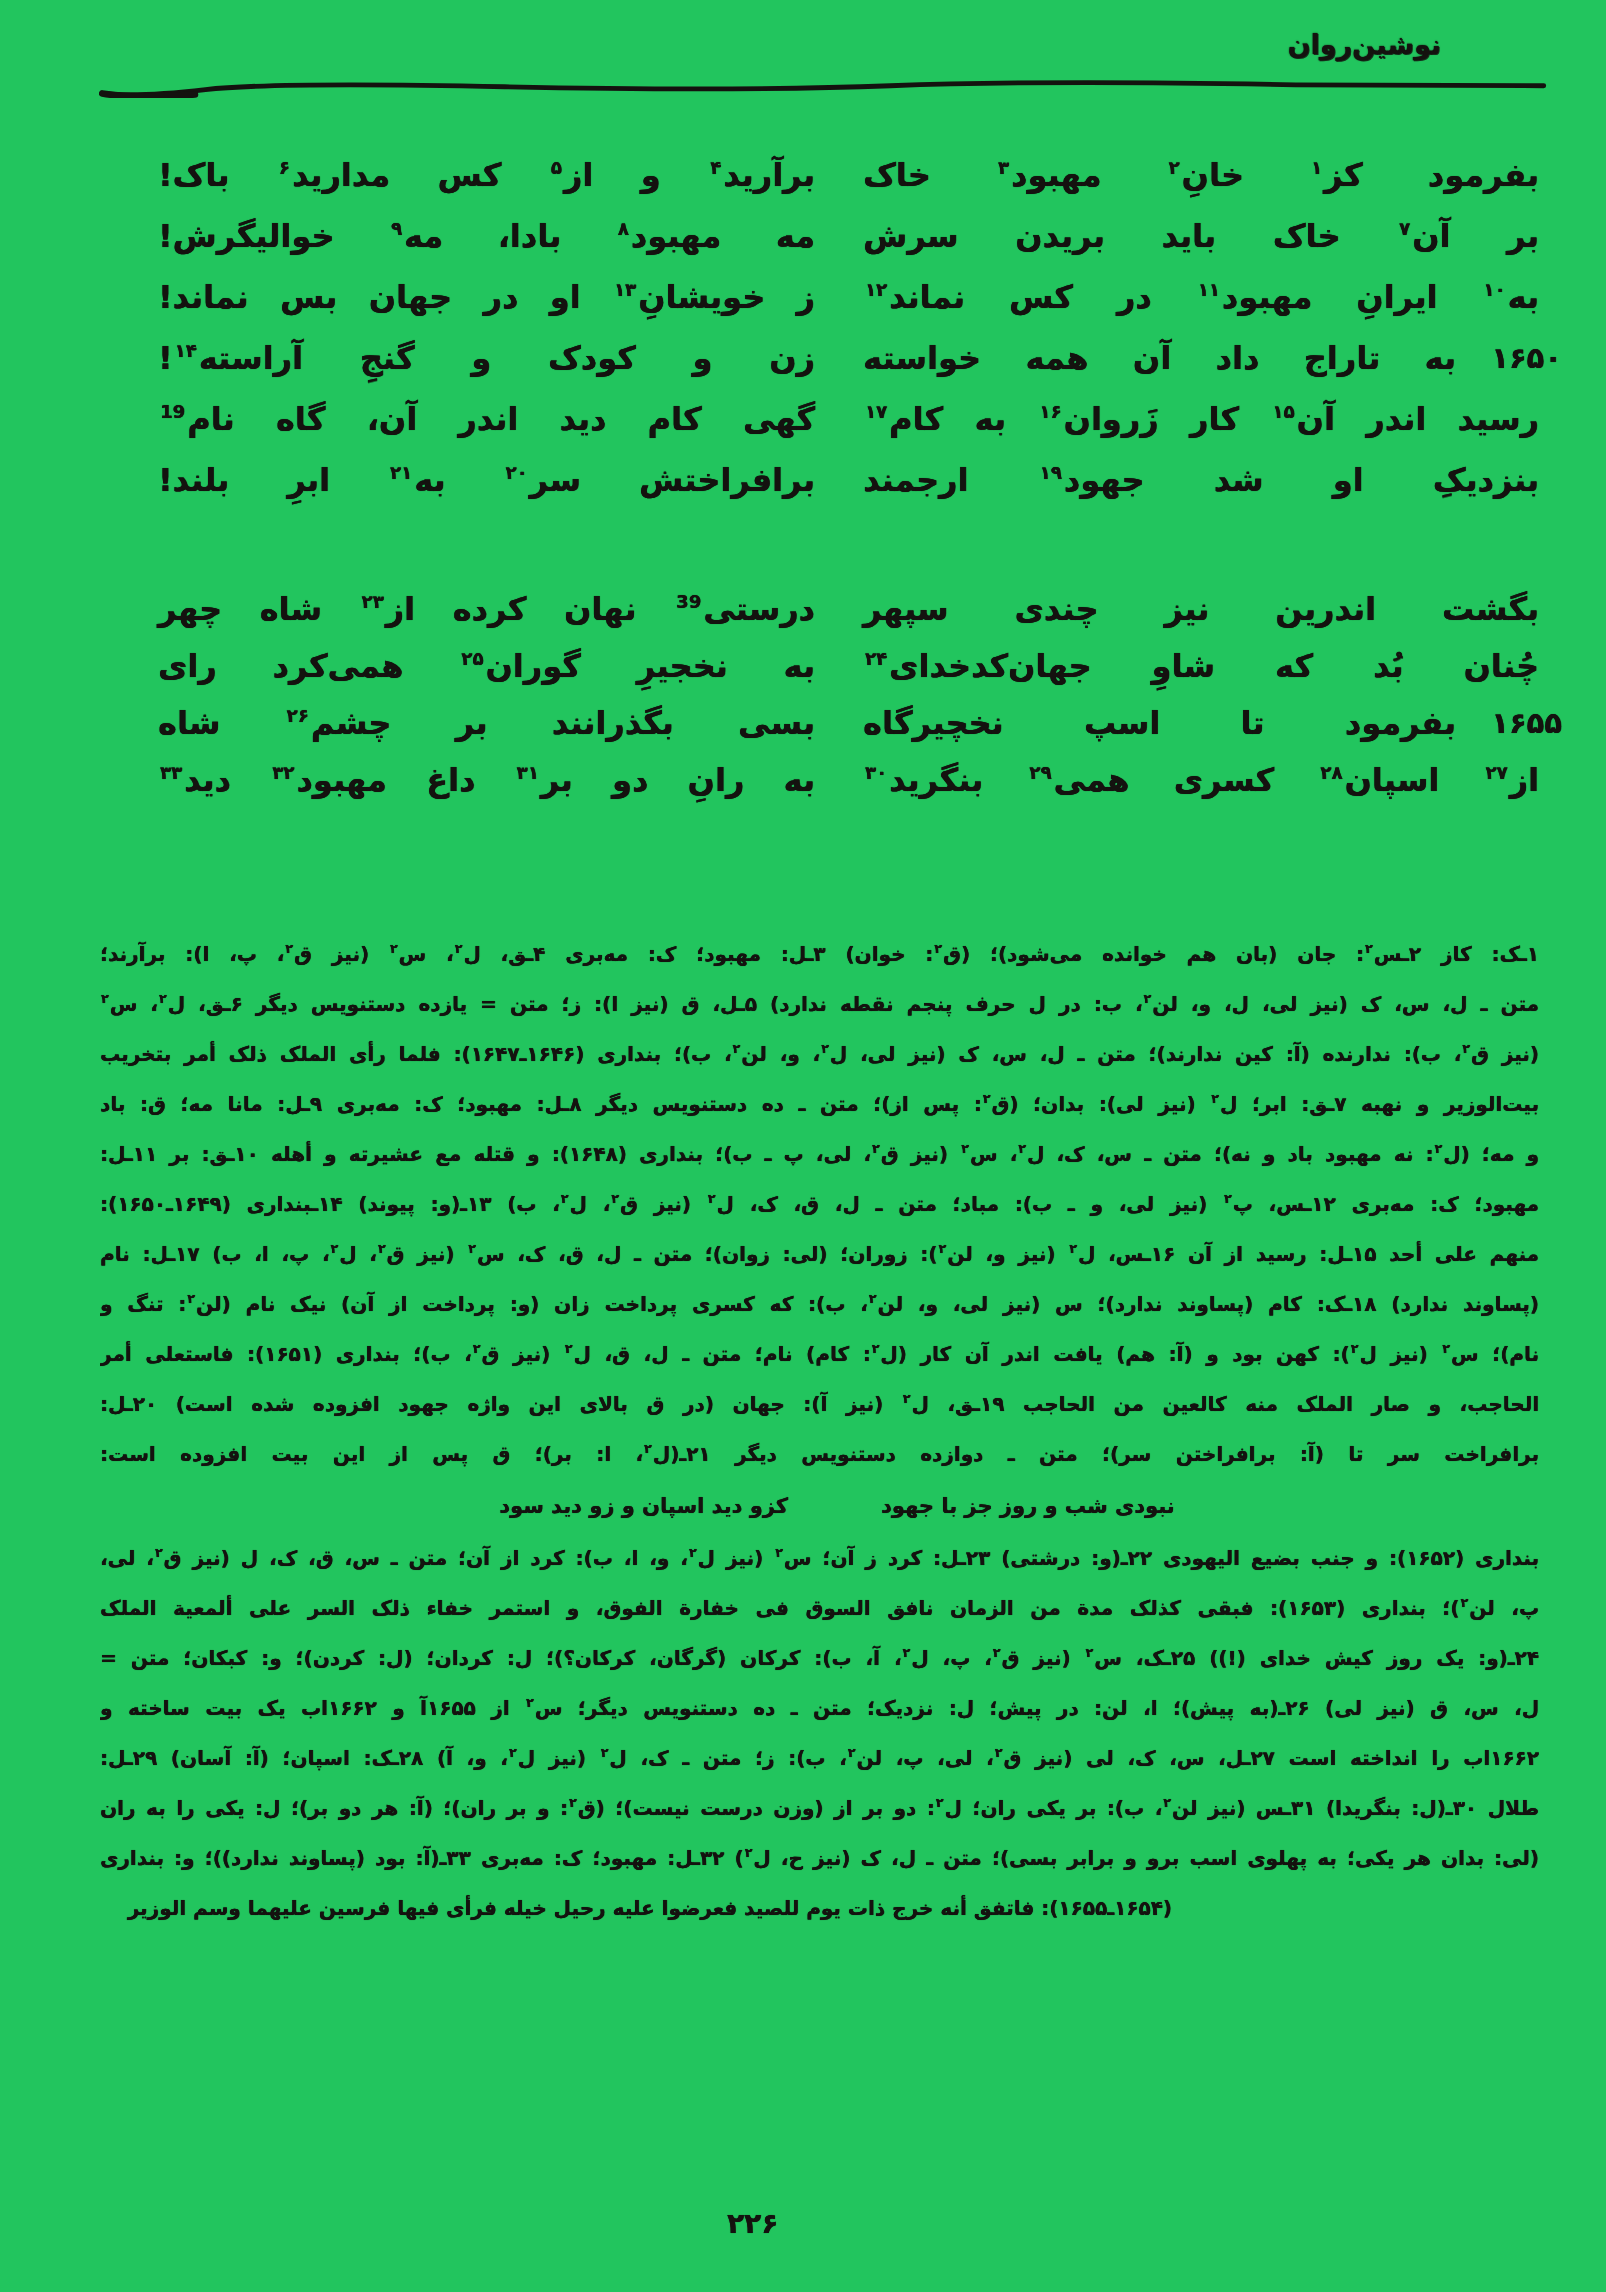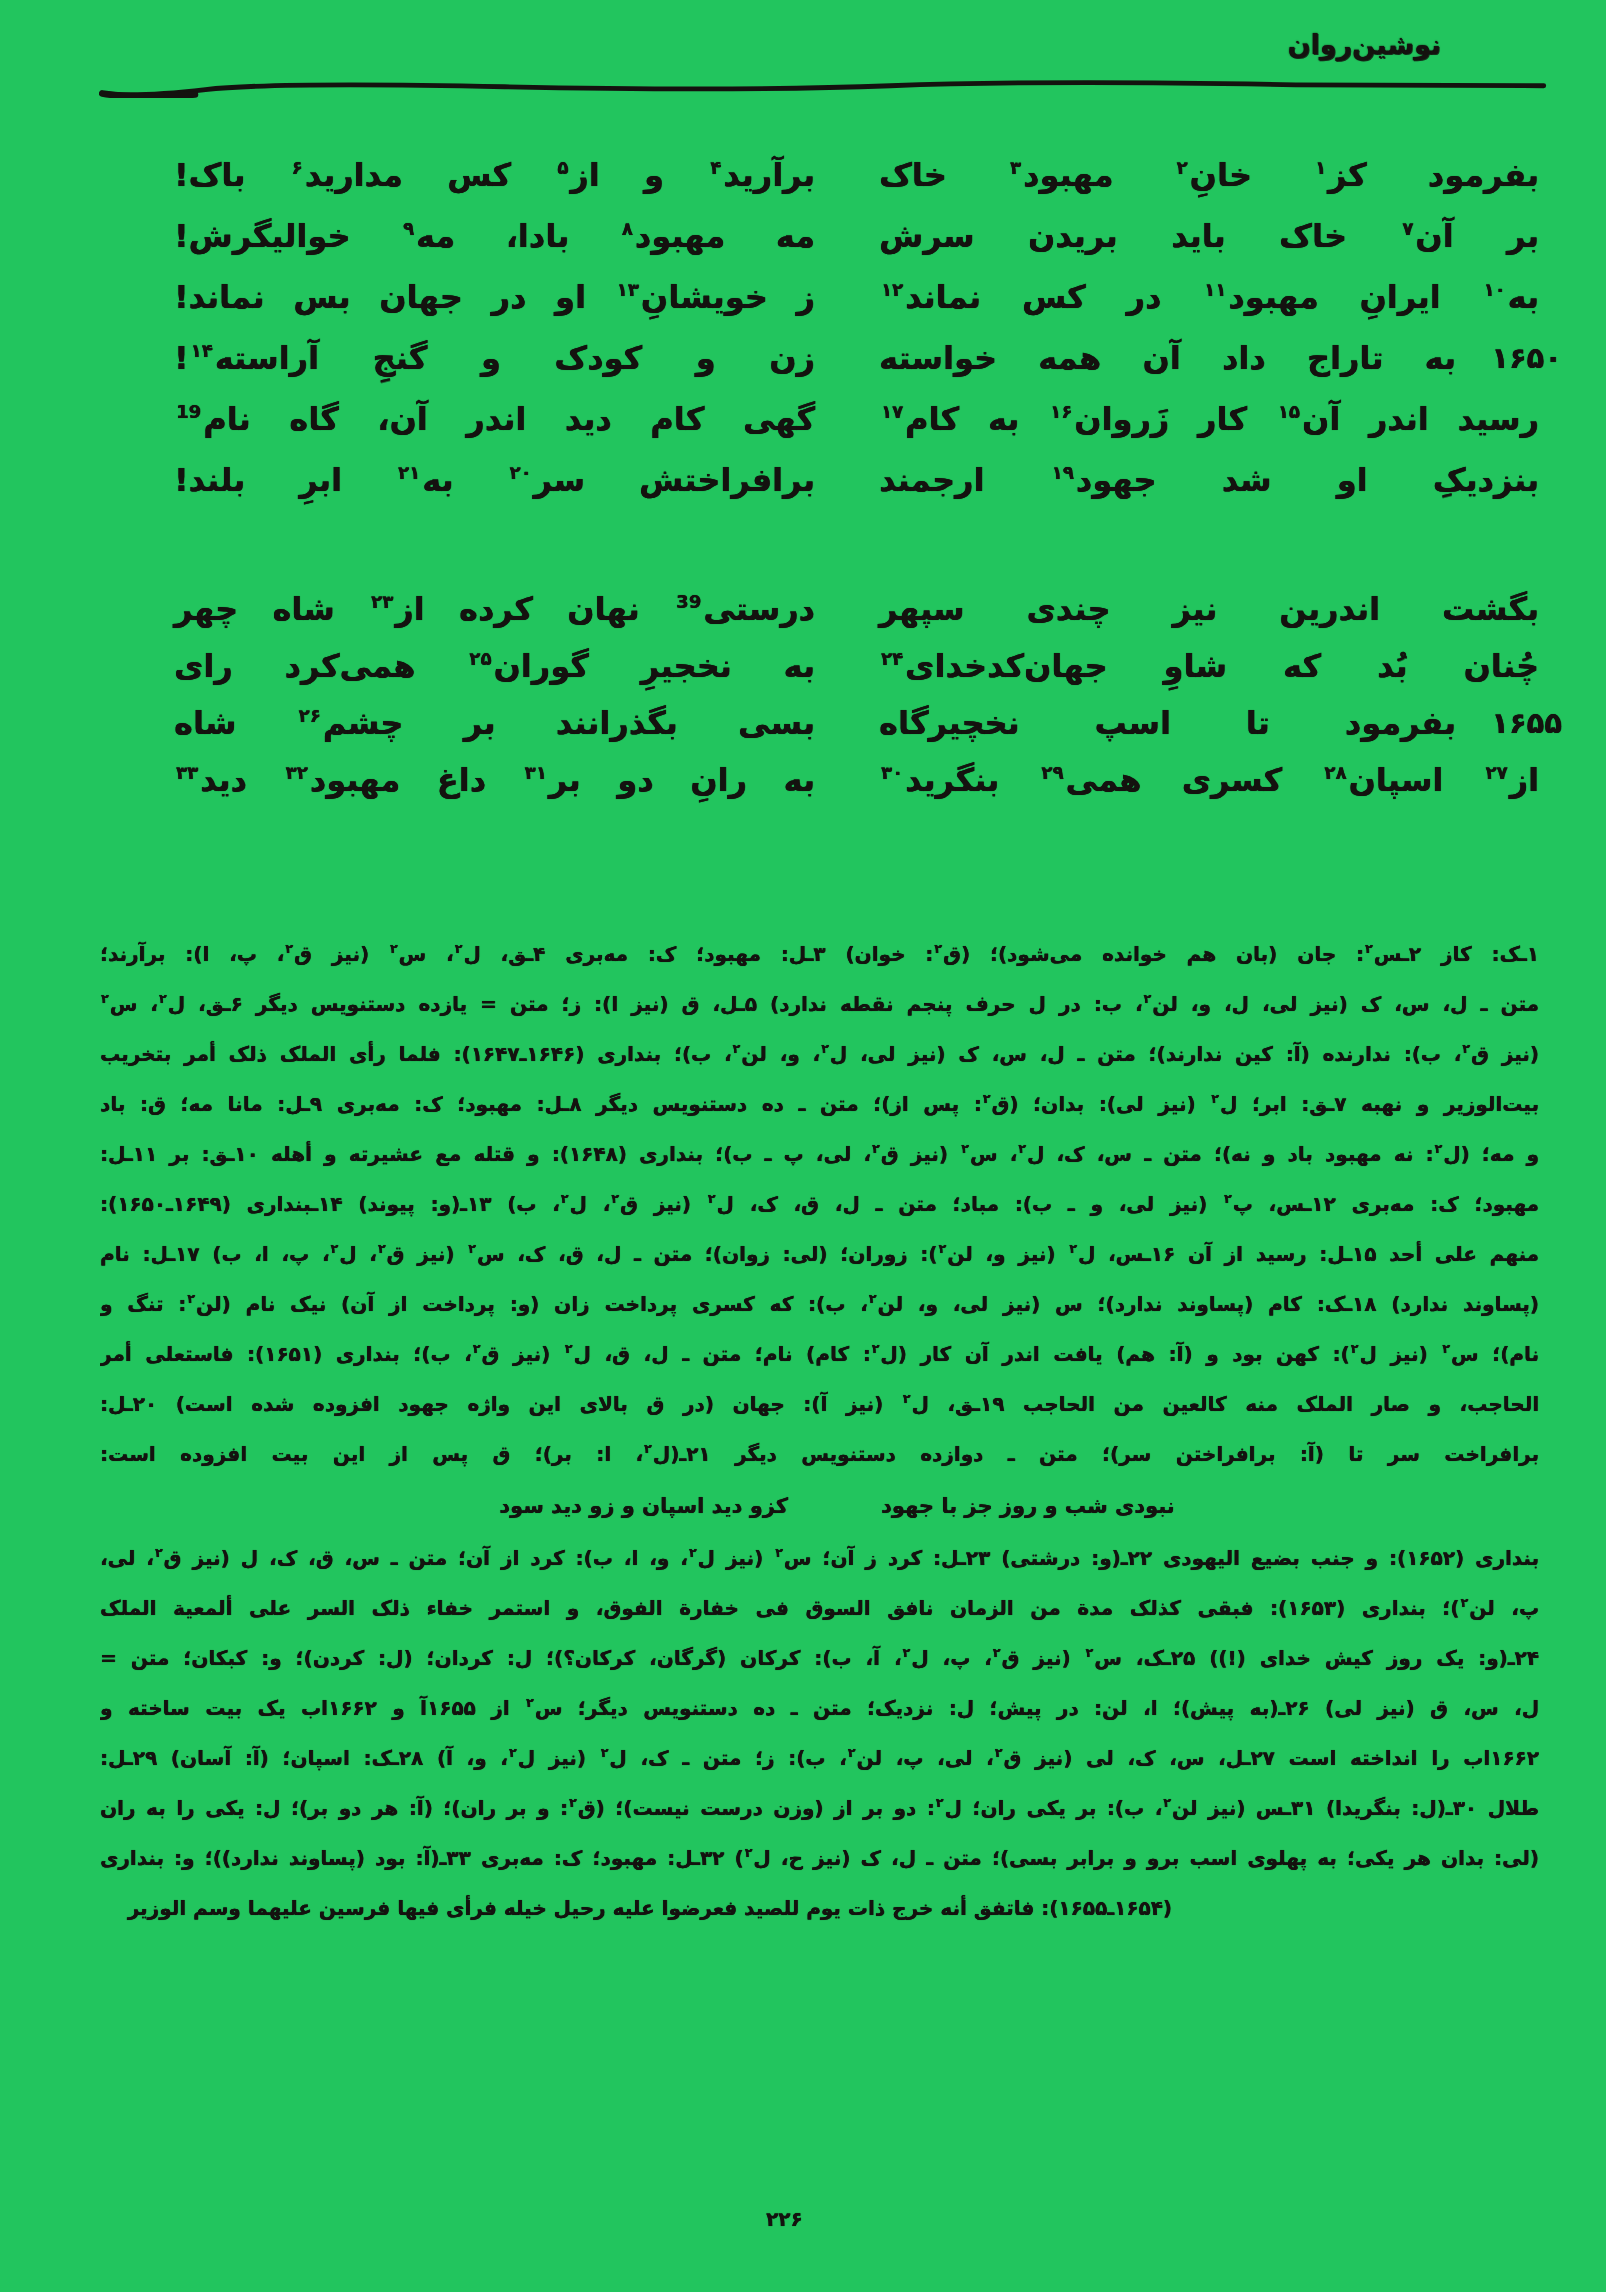--- a/index.html
+++ b/index.html
@@ -29,21 +29,21 @@
   .stanza{ margin:0; }
   .stanza + .stanza{ margin-top:70px; }
   .vrow{
     display:grid; grid-template-columns:676px 48px 657px; direction:rtl;
     height:61px; line-height:61px;
   }
   .stanza.second .vrow{ height:57px; line-height:57px; }
   .hemi{
     position:relative; font-size:32px;
     text-align:justify; text-align-last:justify;
-    white-space:nowrap; overflow:visible;margin-left:16px;
+    white-space:nowrap; overflow:visible;
   }
   .hemi sup{ font-size:18.3px; line-height:0; vertical-align:super; margin:0 1.9px; }
   .hemi.numbered{ padding-left:0; padding-right:83px; }
   .vnum{
     position:absolute; right:-23px; top:0;
     font-size:29px; letter-spacing:1px;
   }
 
   
   .apparatus{ position:absolute; top:929px; left:101px; width:1439px; direction:rtl; }
@@ -58,22 +58,22 @@
   }
   .app-verse{
     height:54px; line-height:54px; font-size:21px;
     display:flex; flex-direction:row; justify-content:center; gap:93px;
     transform:translateX(17.4px); 
   }
   .app-verse .vh{ white-space:nowrap; }
 
   
   .page-number{
-    position:absolute; top:2207px; left:767px;
-    font-size:20px; letter-spacing:1.9px;
+    position:absolute; top:2207px; left:728px;
+    font-size:28px; letter-spacing:1.9px;
   }
 </style>
 </head>
 <body>
 
 <div class="page">
 
   <div class="running-title">نوشین‌روان</div>
 
   <svg class="header-rule" width="1448" height="19.3" viewBox="0 0 1500 20">

